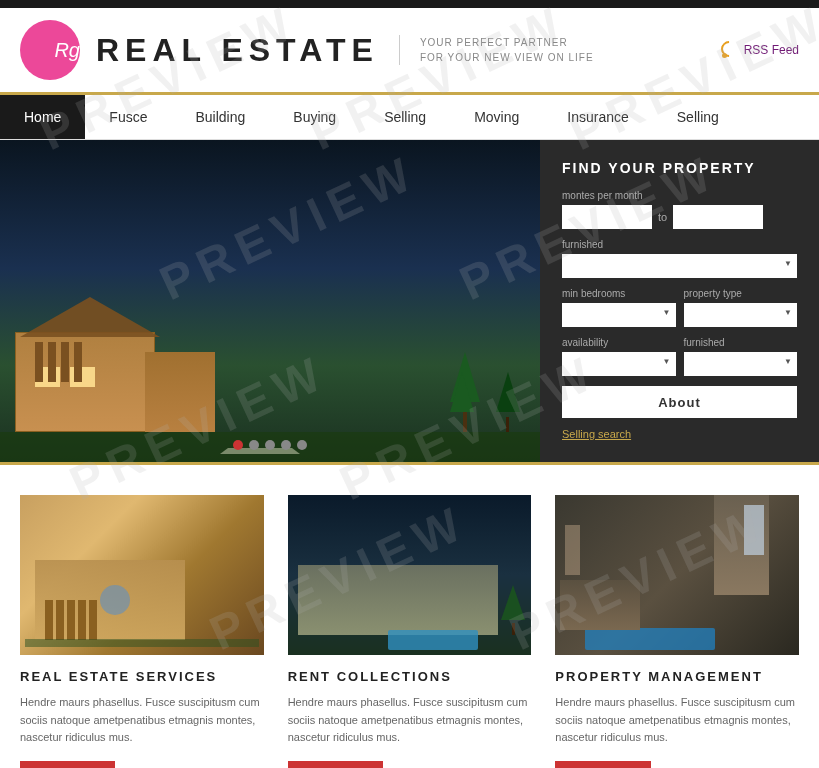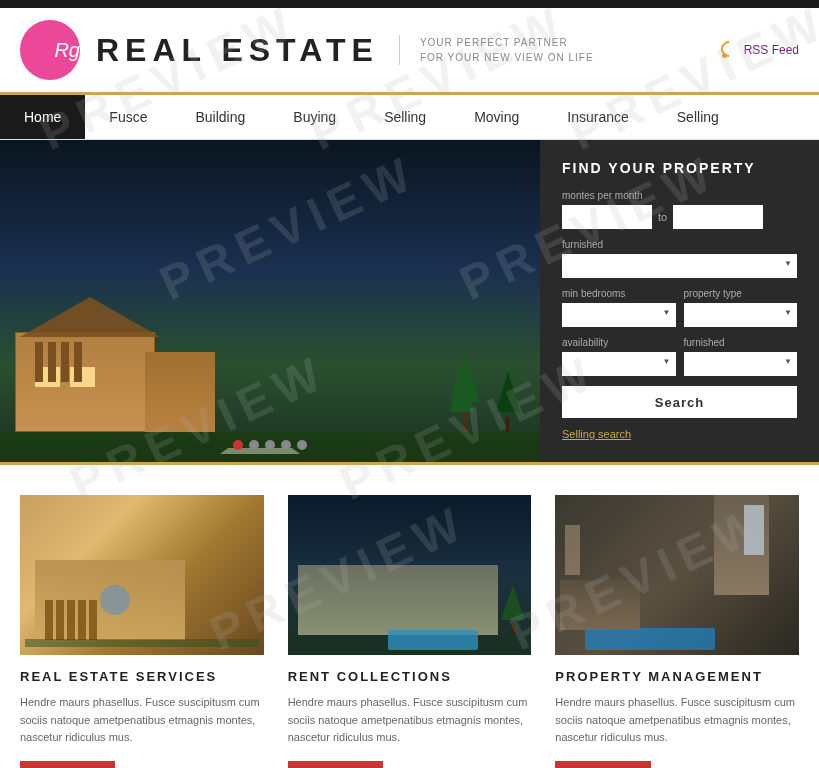--- a/index.html
+++ b/index.html
@@ -215,21 +215,21 @@
         <div class="select-wrapper">
           <select class="field-select">
             <option value=""></option>
             <option>Yes</option>
             <option>No</option>
           </select>
         </div>
       </div>
     </div>
 
-    <button class="search-btn">Search</button>
+    <button class="search-btn">About</button>
     <a class="advanced-link">Selling search</a>
   </div>
 </div>
 
 <div class="cards-section">
 
   <div class="card">
     <div class="card-image">
       <div style="width:100%; height:100%; background:linear-gradient(135deg, #c8a060 0%, #e0b870 30%, #a07830 60%, #6a4820 100%); position:relative;">
         <div style="position:absolute; bottom:15px; left:15px; width:150px; height:80px; background:linear-gradient(to bottom,#b89050,#d0a860); opacity:0.9;"></div>

